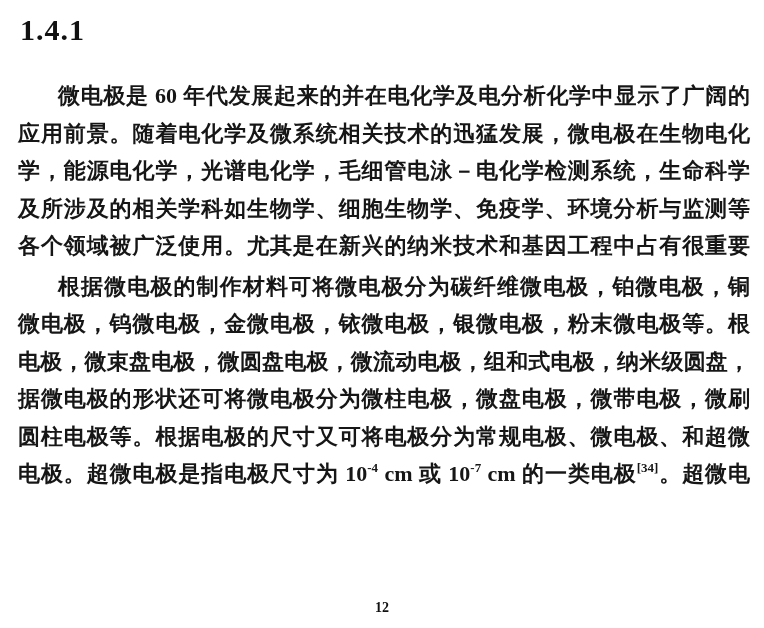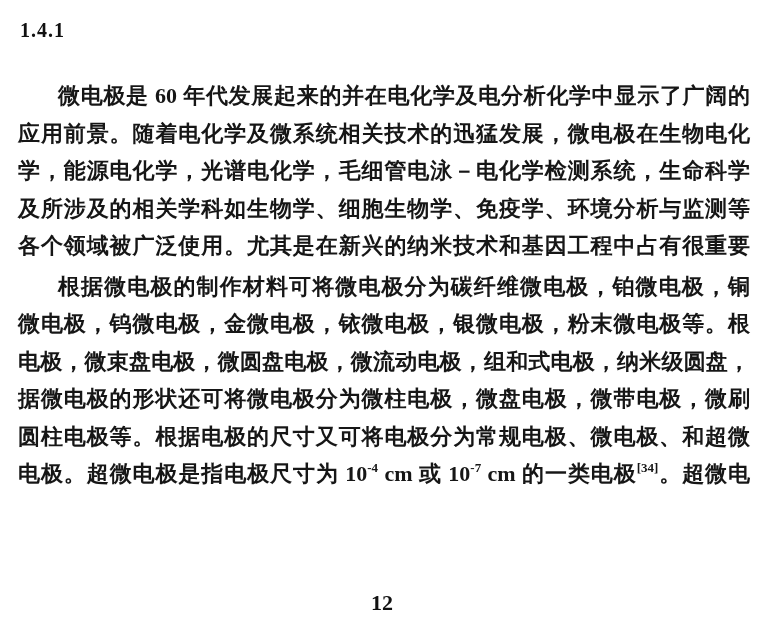--- a/index.html
+++ b/index.html
@@ -17,21 +17,21 @@
     overflow: hidden;
   }
   .heading {
     position: absolute;
     top: 13px;
     left: 20px;
     display: flex;
     align-items: baseline;
     gap: 19px;
     font-weight: bold;
-    font-size: 20px;
+    font-size: 30px;
     line-height: 34px;
     color: #111111;
   }
   .heading .num {
     letter-spacing: 1px;
   }
   .textblock {
     position: absolute;
     top: 77px;
     left: 18px;
@@ -60,21 +60,21 @@
     position: relative;
     top: -9px;
     letter-spacing: 0;
   }
   .pagenum {
     position: absolute;
     left: 0;
     right: 0;
     bottom: 12px;
     text-align: center;
-    font-size: 22px;
+    font-size: 14px;
     font-weight: bold;
     color: #111111;
   }
 </style>
 </head>
 <body>
 
 <div id="page">
 
   <div class="heading">

